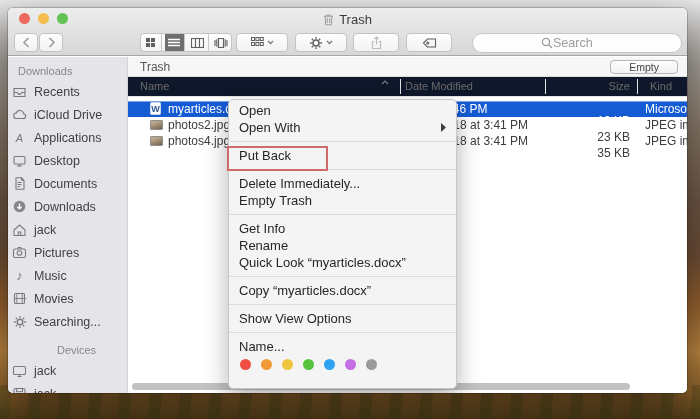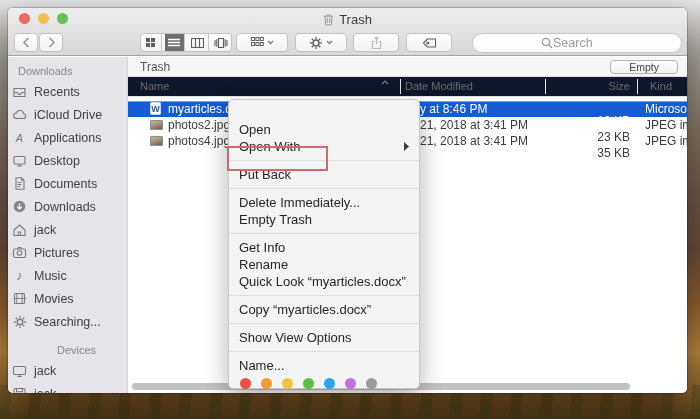--- a/index.html
+++ b/index.html
@@ -100,23 +100,23 @@
   .r-kind { left:517px; }
   .row.selected { background:#155bd4; color:#fff; box-shadow:inset 0 1px 0 #7aa3e8; }
   .pic-ic { width:13px; height:10px; margin-top:2px; border:1px solid #8d8d8d; border-radius:1px;
     background:linear-gradient(160deg,#cbb99d 0%,#9b8a72 55%,#6f6253 100%); }
   .word-ic { width:11px; height:13px; background:#fff; border:1px solid #c9d5ec; border-radius:1.5px;
     color:#2a5699; font-size:9px; font-weight:bold; line-height:12px; text-align:center; }
   .hscroll { position:absolute; left:4px; bottom:3px; width:498px; height:7px;
     border-radius:4px; background:#c2c2c2; }
   
   .menu {
-    position:absolute; left:220px; top:91px; width:192px; height:290px;
+    position:absolute; left:220px; top:91px; width:229px; height:290px;
     background:#f4f4f4; border:1px solid #c8c8c8; border-radius:5px;
-    box-shadow:0 10px 25px rgba(0,0,0,.3); padding:21px 0; z-index:5;
+    box-shadow:0 10px 25px rgba(0,0,0,.3); padding:2px 0; z-index:5;
   }
   .mi { height:17px; padding:1px 10px; font-size:13px; line-height:15px; color:#262626;
     position:relative; cursor:default; }
   .msep { height:1px; background:#dcdcdc; margin:5px 0; }
   .sub-arrow { position:absolute; right:10px; top:4px; }
   .tag-dots { display:flex; gap:10px; padding:4px 0 0 11px; }
   .dot { width:11px; height:11px; border-radius:50%; }
   .annotation {
     position:absolute; left:219px; top:138px; width:101px; height:25px;
     border:2px solid #cf6a6a; z-index:6; pointer-events:none;

